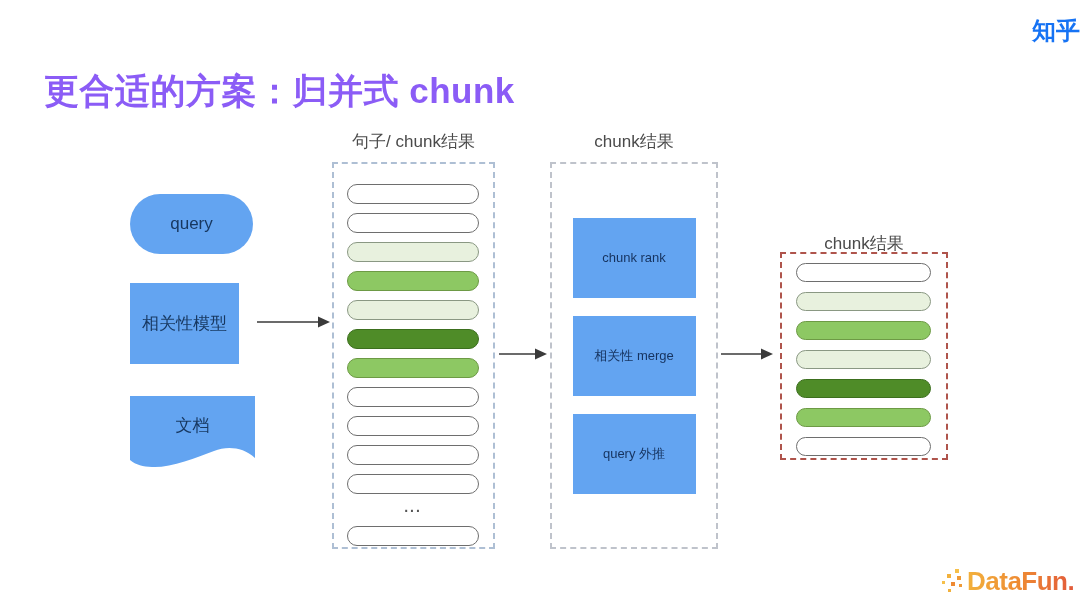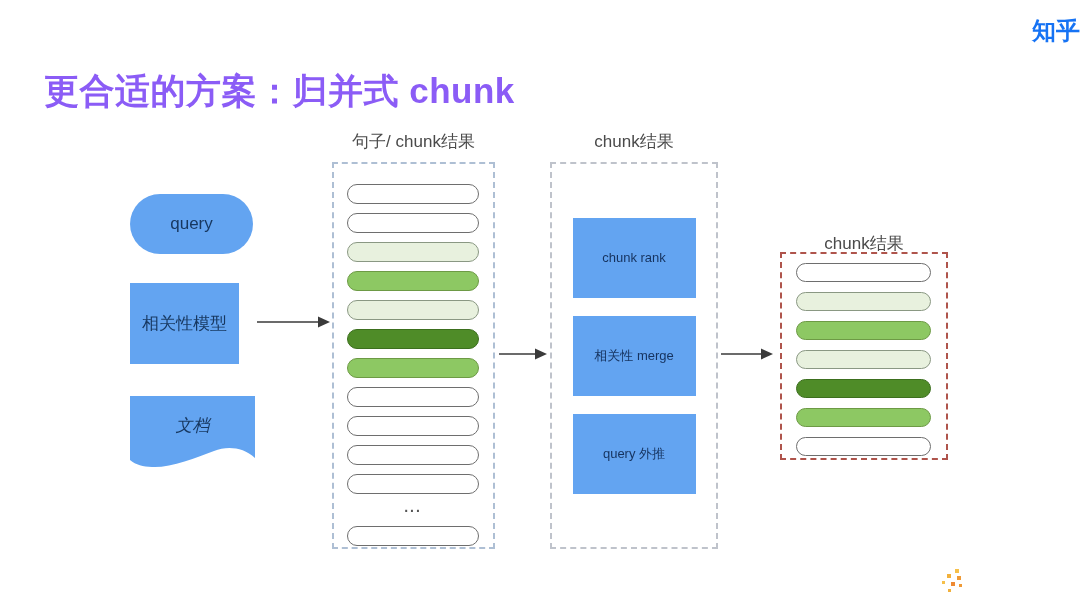--- a/index.html
+++ b/index.html
@@ -19,21 +19,21 @@
   
   .node {
     position:absolute; background:#63a4f1; color:#17375f;
     display:flex; align-items:center; justify-content:center;
     font-size:17px;
   }
   .node-query { left:130px; top:194px; width:123px; height:60px; border-radius:30px; }
   .node-model { left:130px; top:283px; width:109px; height:81px; }
   .node-doc   { left:130px; top:395px; width:125px; height:76px; background:transparent; }
   .node-doc svg { position:absolute; left:0; top:0; }
-  .node-doc .doc-label { position:relative; padding-bottom:16px;font-style:italic; }
+  .node-doc .doc-label { position:relative; padding-bottom:16px; }
   
   .panel-label {
     position:absolute; display:flex; justify-content:center; white-space:nowrap;
     font-size:17px; color:#4a4a4a;
   }
   .panel { position:absolute; border:2px dashed #aebfd4; }
   .panel-mid      { left:332px; top:162px; width:163px; height:387px;
                     display:flex; flex-direction:column; gap:9px; padding:20px 14px 0 13px; }
   .panel-strategy { left:550px; top:162px; width:168px; height:387px; border-color:#bfc3cb;
                     display:flex; flex-direction:column; justify-content:center; gap:18px; }
@@ -159,15 +159,16 @@
     </div>
 
   <div class="datafun">
     <span class="df-dot"></span>
     <span class="df-dot"></span>
     <span class="df-dot"></span>
     <span class="df-dot"></span>
     <span class="df-dot"></span>
     <span class="df-dot"></span>
     <span class="df-dot"></span>
+    <span class="df-text">DataFun.</span>
   </div>
 
 </div>
 
 </body></html>

